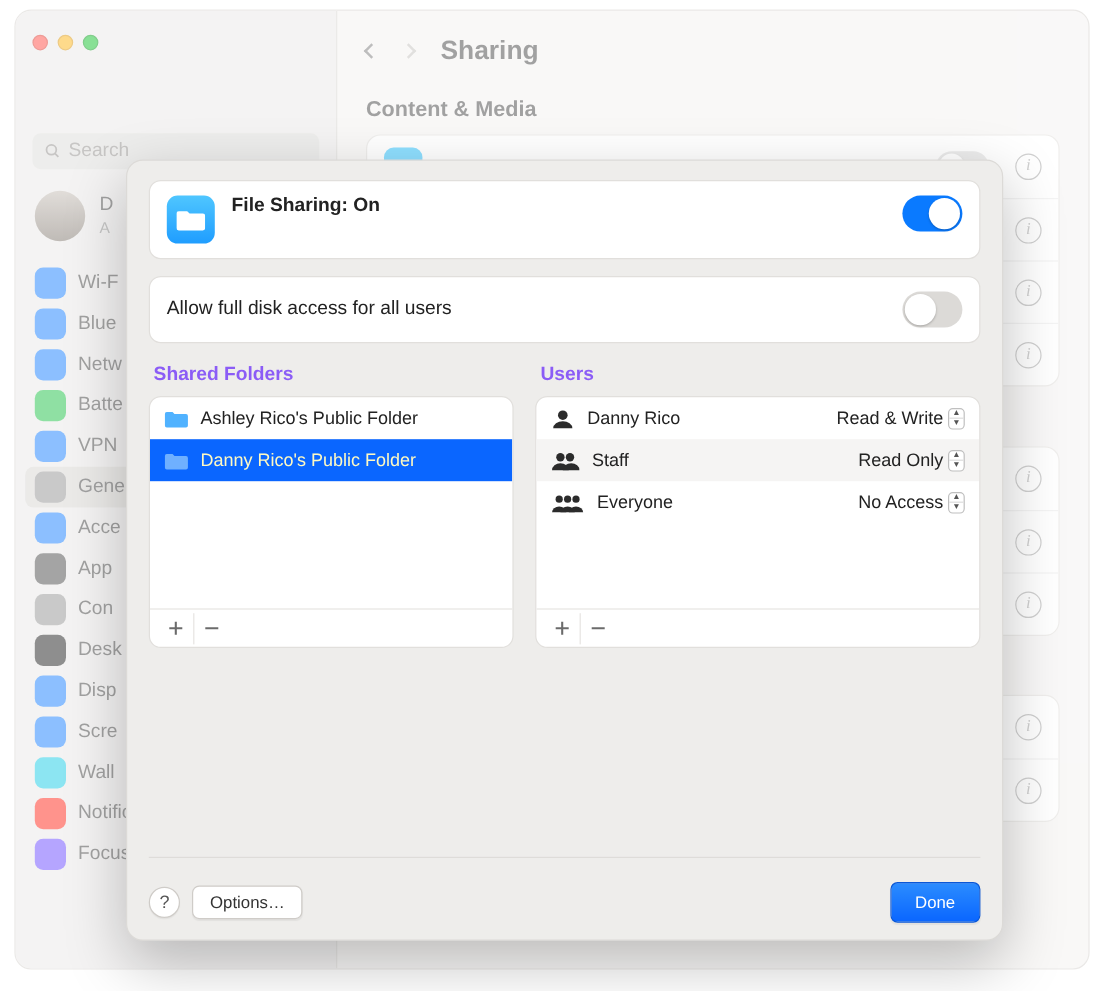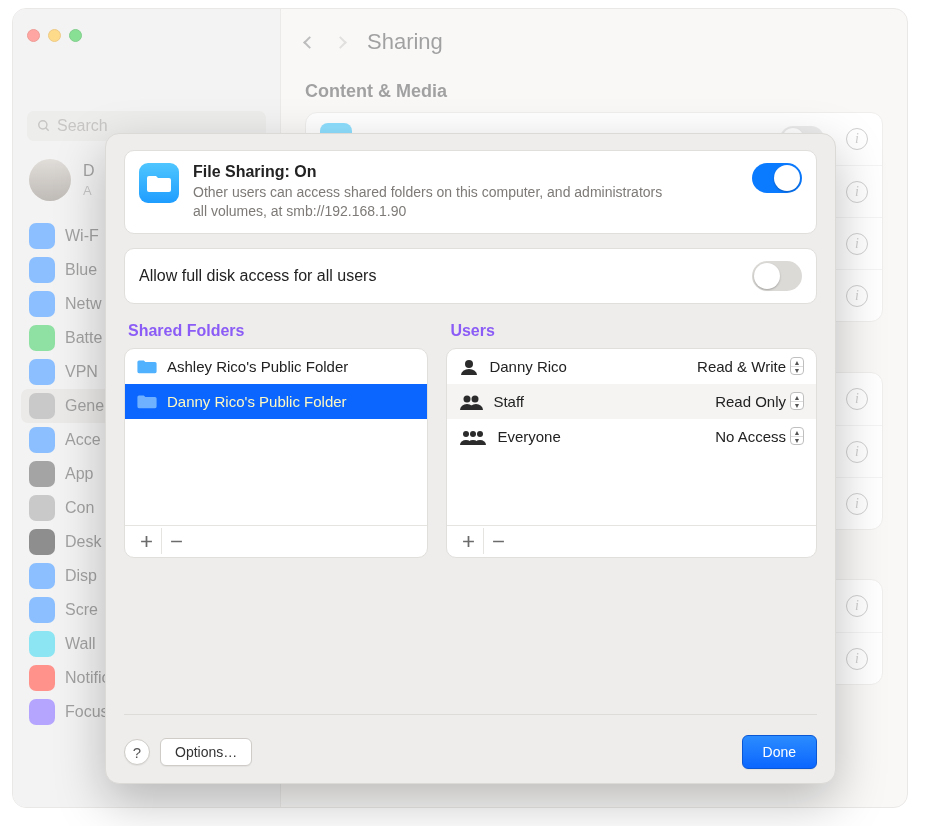--- a/index.html
+++ b/index.html
@@ -37,21 +37,21 @@
   .tl.yellow{background:#febc2e;border:1px solid #dfa023;}
   .tl.green{background:#28c840;border:1px solid #1ca52e;}
   .bg-sidebar { position:absolute; left:0; top:0; width:268px; height:100%; background:#ecebea; border-right:1px solid #dcdad7;}
   .bg-search { margin:50px 14px 10px; height:30px; background:#e0dfdd; border-radius:7px; display:flex; align-items:center; padding:0 10px; color:#9a9896; gap:6px;}
   .bg-sidebar-items { padding:4px 8px 0; }
   .sbi { display:flex; align-items:center; height:34px; padding:0 8px; gap:10px; border-radius:7px; color:#555;}
   .sbi.sel{background:#dbd9d7;}
   .sbi .ic{width:26px;height:26px;border-radius:7px;display:flex;align-items:center;justify-content:center;color:#fff;font-size:15px;}
   .bg-content { position:absolute; left:268px; top:0; right:0; height:100%; padding:12px 24px 0 24px;}
   .bg-nav{display:flex;align-items:center;gap:22px;height:42px;color:#9a9896;}
-  .bg-nav .title{font-size:22px;font-weight:400;color:#555;}
+  .bg-nav .title{font-size:22px;font-weight:700;color:#555;}
   .bg-section-title{font-size:18px;font-weight:600;color:#555;margin:18px 0 10px;}
   .bg-list{background:#fff;border:1px solid #e3e1de;border-radius:12px;}
   .bg-row{display:flex;align-items:center;height:52px;padding:0 14px;gap:14px;border-top:1px solid #ececec;}
   .bg-row:first-child{border-top:0;}
   .bg-row .ricon{width:32px;height:32px;border-radius:8px;background:#ddd;}
   .bg-row .rlabel{flex:1;color:#555;font-size:16px;}
   .bg-toggle{width:44px;height:26px;border-radius:13px;background:#ddd;position:relative;}
   .bg-toggle::after{content:"";position:absolute;width:22px;height:22px;border-radius:50%;background:#fff;top:2px;left:2px;box-shadow:0 1px 2px rgba(0,0,0,.3);}
   .bg-info{width:22px;height:22px;border:1.5px solid #aaa;border-radius:50%;display:flex;align-items:center;justify-content:center;color:#aaa;font-family:Georgia,serif;font-style:italic;font-size:14px;margin-left:8px;}
   .bg-user{display:flex;align-items:center;gap:12px;padding:8px 16px 14px;}
@@ -285,21 +285,20 @@
 
     <div class="card">
       <div class="fs-head">
         <div class="fs-icon">
           <svg width="24" height="20" viewBox="0 0 24 20" fill="#fff">
               <path d="M2 3 h7 l2 2 h11 a2 2 0 0 1 2 2 v10 a2 2 0 0 1 -2 2 H2 a2 2 0 0 1 -2 -2 V5 a2 2 0 0 1 2 -2 z"></path>
             </svg>
         </div>
         <div style="flex:1;">
           <div class="fs-title">File Sharing: On</div>
-          <div class="fs-desc">Other users can access shared folders on this computer, and administrators all volumes, at smb://192.168.1.90</div>
         </div>
         <div class="toggle on"></div>
       </div>
     </div>
 
     <div class="card allow-row">
       <span>Allow full disk access for all users</span>
       <div class="toggle off"></div>
     </div>
 

